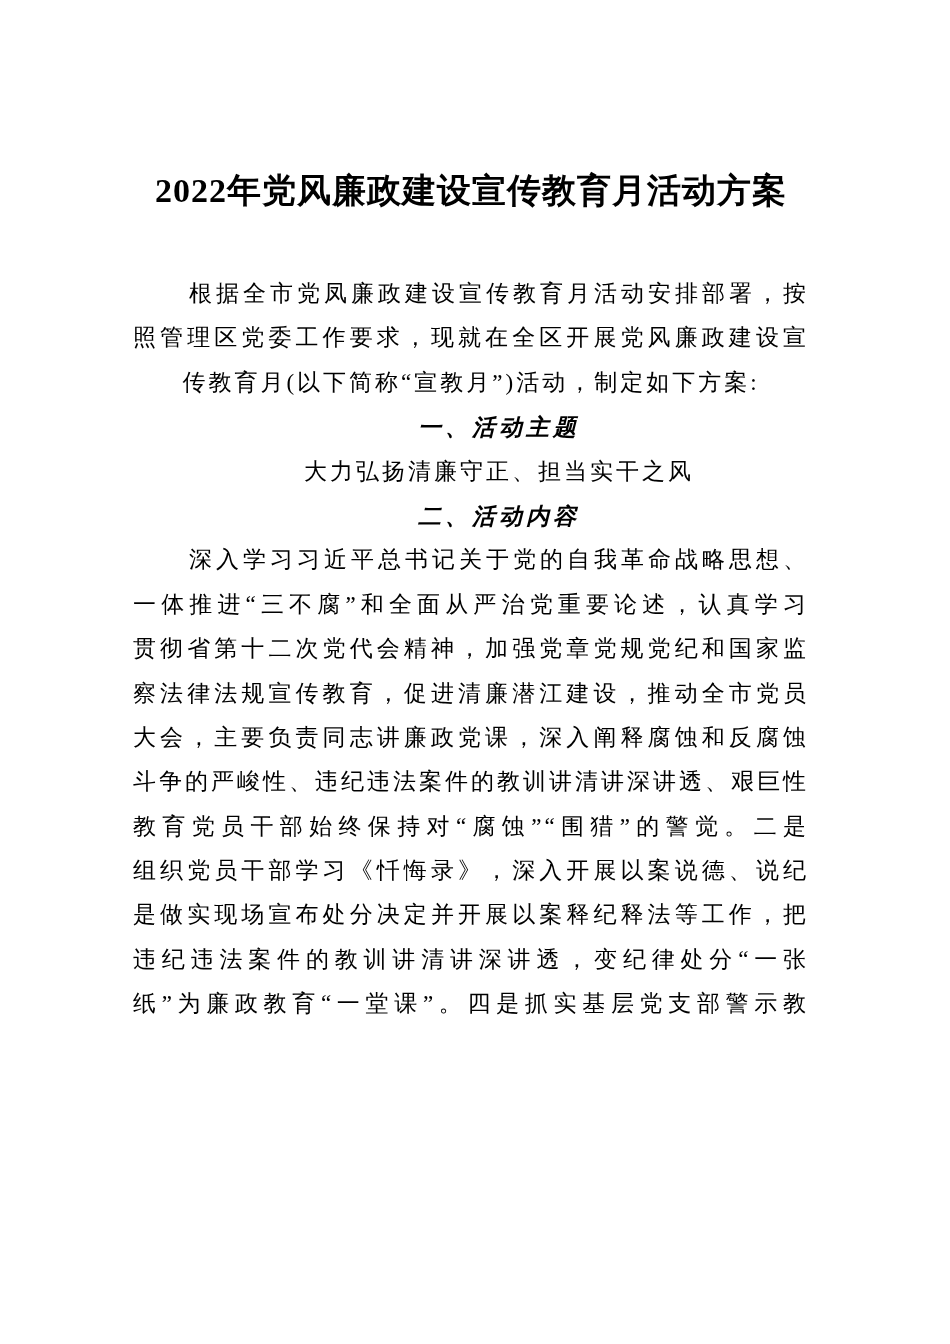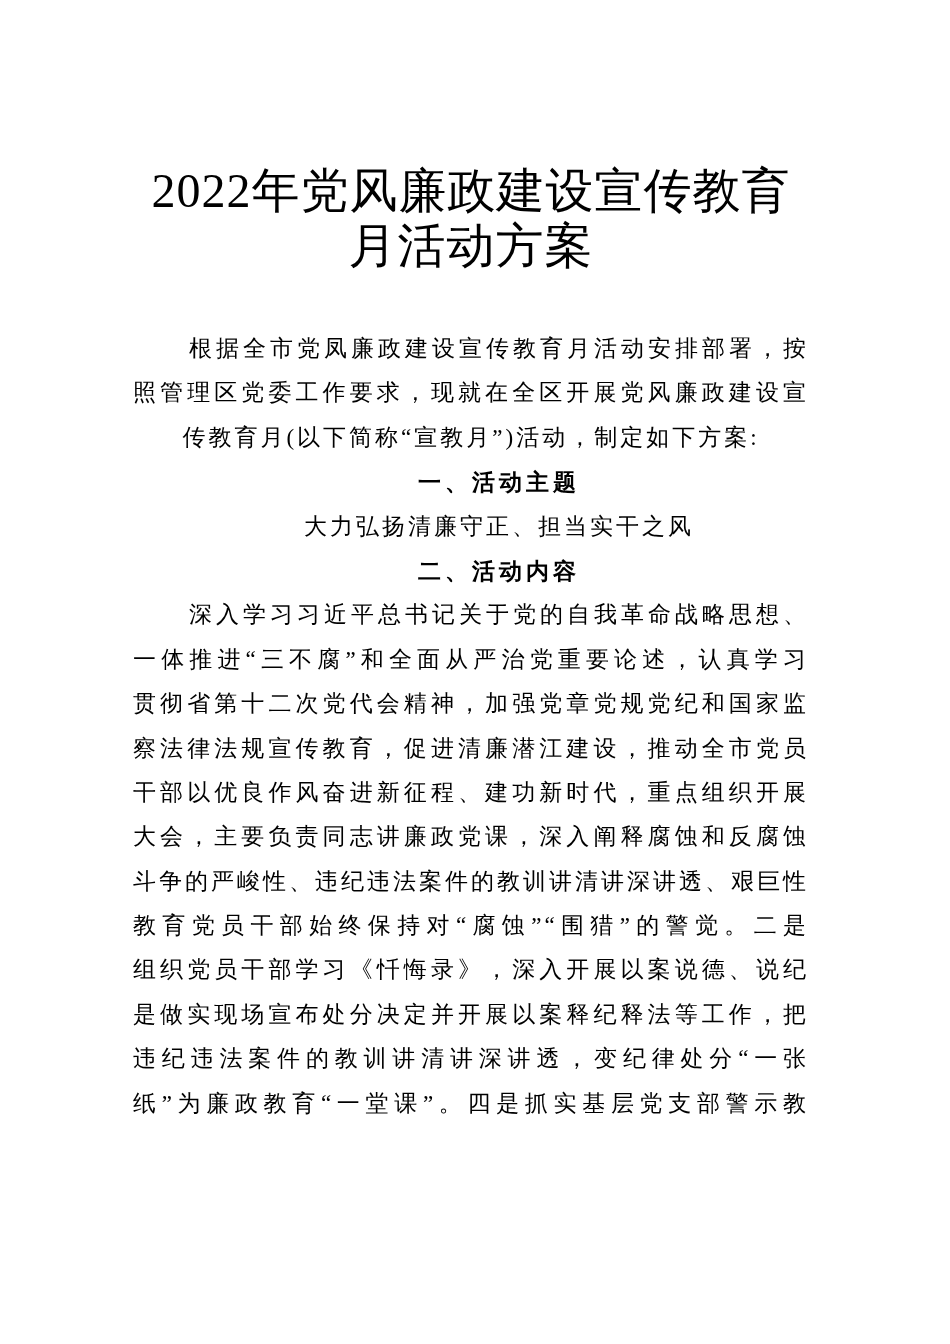--- a/index.html
+++ b/index.html
@@ -12,22 +12,22 @@
     width: 950px;
     height: 1344px;
     background: #ffffff;
     color: #000000;
     overflow: hidden;
   }
   .doc-title {
     margin: 163px 141px 0 133px;
     text-align: center;
     font-family: "Liberation Serif", serif;
-    font-weight: 400;
-    font-size: 48px;
+    font-weight: 700;
+    font-size: 34px;
     line-height: 55px;
     letter-spacing: 1px;
   }
   .textblock {
     margin: 54px 141px 0 133px;
     width: 676px;
   }
   .para { margin: 0; }
   .line {
     font-family: "Liberation Serif", serif;
@@ -43,20 +43,21 @@
     text-align: justify;
     text-align-last: justify;
   }
   .indent {
     text-indent: 56px;
   }
   .heading {
     font-family: "Liberation Sans", sans-serif;
     font-weight: 700;
     letter-spacing: 4px;
+    font-style: italic;
   }
 </style>
 </head>
 <body>
 
 <div class="page">
 
   <div class="doc-title">2022年党风廉政建设宣传教育月活动方案</div>
 
   <div class="textblock">
@@ -71,21 +72,20 @@
 
     <div class="line indent">大力弘扬清廉守正、担当实干之风</div>
 
     <div class="line heading indent">二、活动内容</div>
 
     <div class="para">
       <div class="line fill indent">深入学习习近平总书记关于党的自我革命战略思想、</div>
       <div class="line fill">一体推进“三不腐”和全面从严治党重要论述，认真学习</div>
       <div class="line fill">贯彻省第十二次党代会精神，加强党章党规党纪和国家监</div>
       <div class="line fill">察法律法规宣传教育，促进清廉潜江建设，推动全市党员</div>
-      <div class="line fill">干部以优良作风奋进新征程、建功新时代，重点组织开展</div>
     </div>
 
     <div class="para">
       <div class="line fill">大会，主要负责同志讲廉政党课，深入阐释腐蚀和反腐蚀</div>
       <div class="line fill">斗争的严峻性、违纪违法案件的教训讲清讲深讲透、艰巨性</div>
       <div class="line fill">教育党员干部始终保持对“腐蚀”“围猎”的警觉。二是</div>
       <div class="line fill">组织党员干部学习《忏悔录》，深入开展以案说德、说纪</div>
       <div class="line fill">是做实现场宣布处分决定并开展以案释纪释法等工作，把</div>
       <div class="line fill">违纪违法案件的教训讲清讲深讲透，变纪律处分“一张</div>
       <div class="line fill">纸”为廉政教育“一堂课”。四是抓实基层党支部警示教</div>

